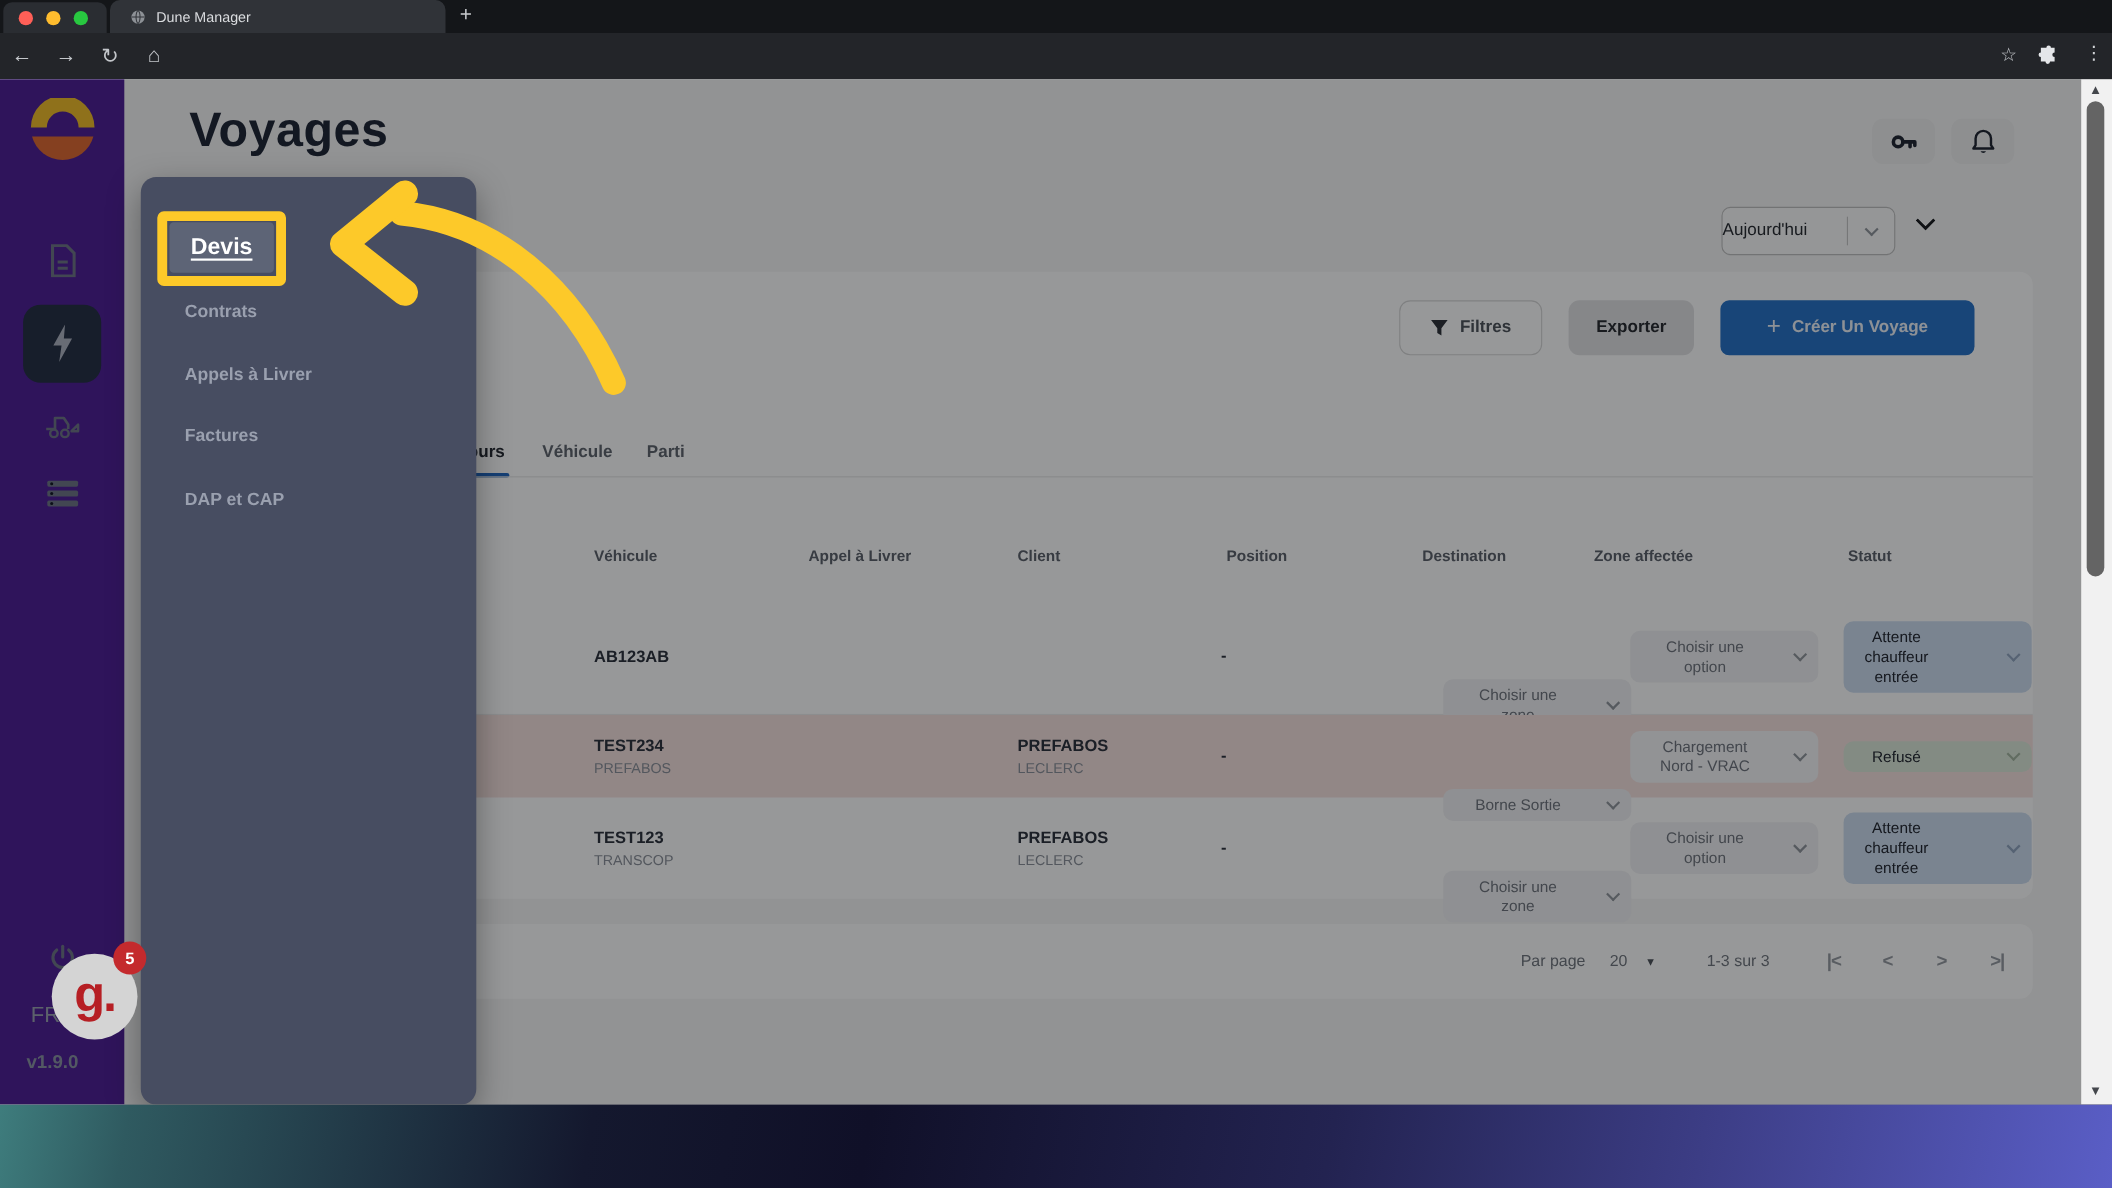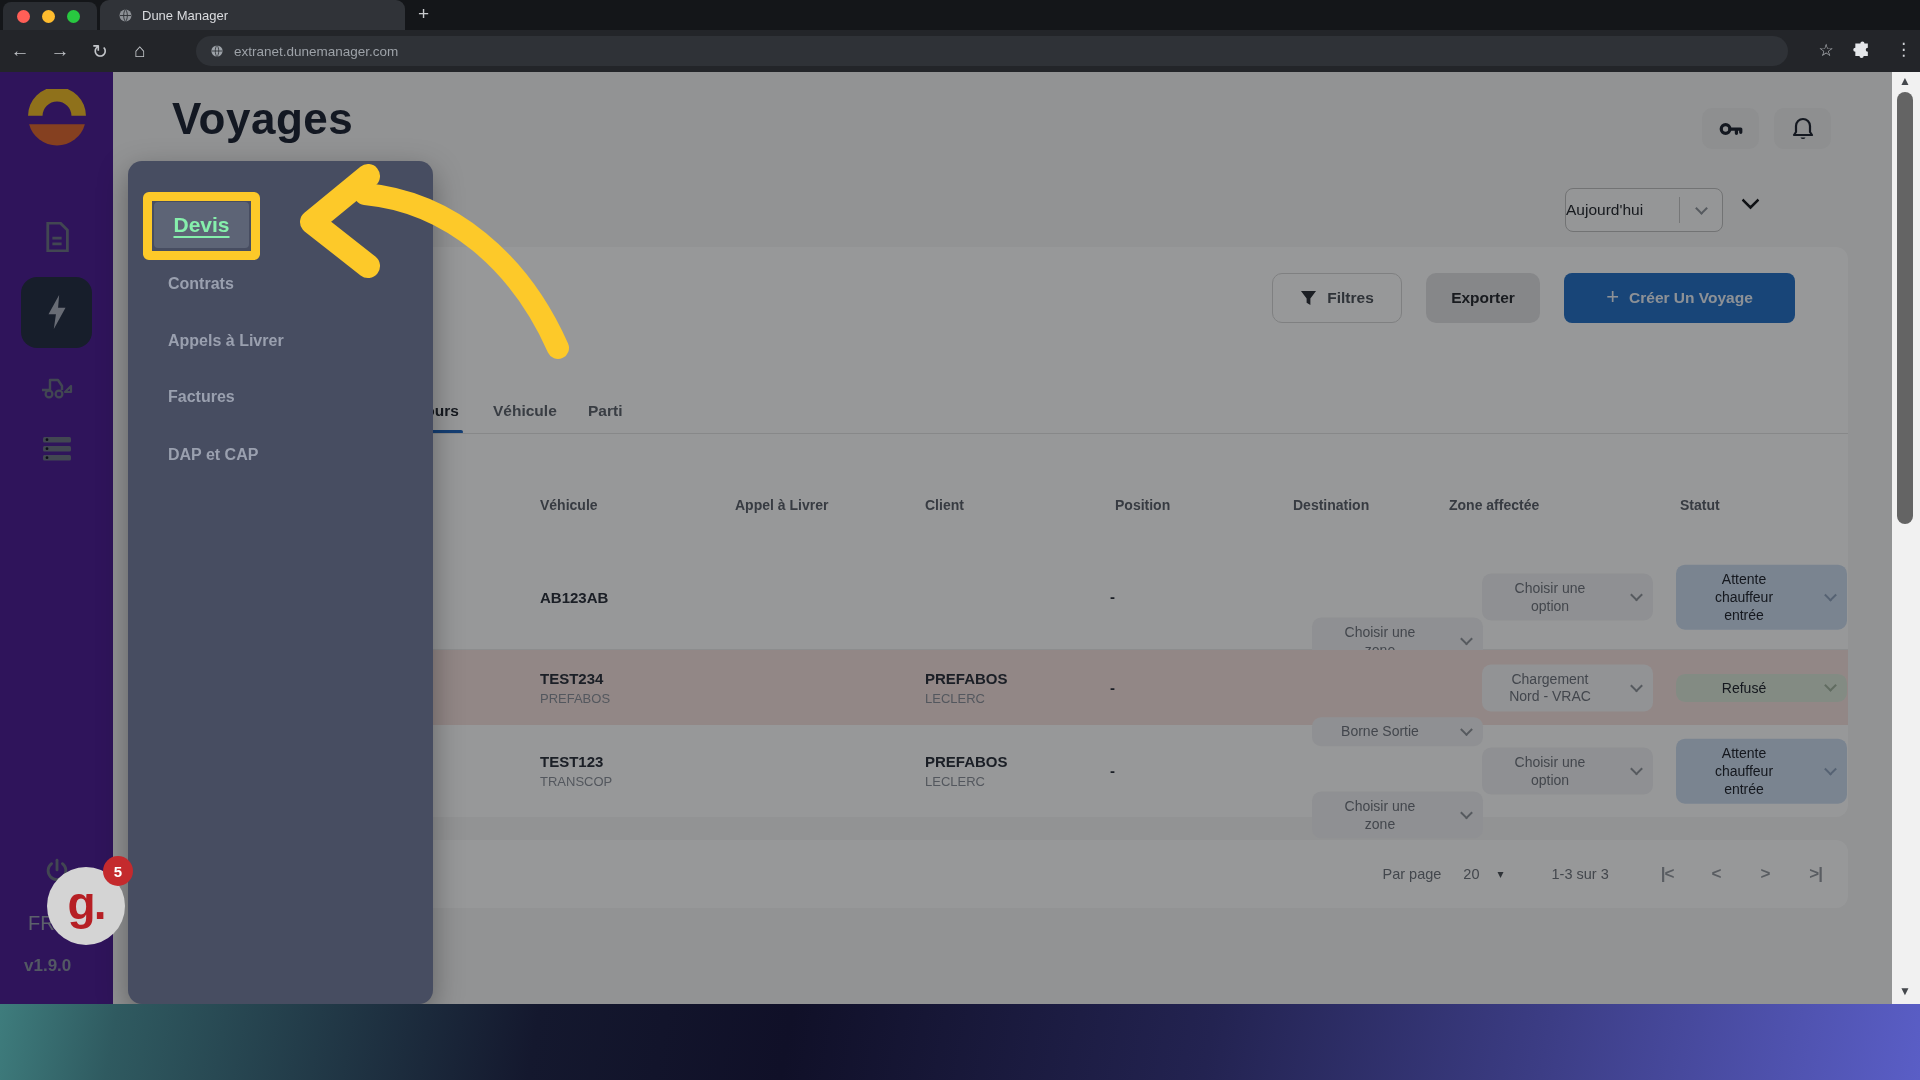--- a/index.html
+++ b/index.html
@@ -81,21 +81,21 @@
   .cell .sub  { font-size:13px; color:#8b9099; margin-top:4px; }
   .dash { font-size:15px; font-weight:700; color:#2a2f3a; }
 
   .select { border-radius:9px; background:#f2f2f4; display:flex; align-items:stretch; color:#6e737c; font-size:14px; }
   .select .txt { width:136px; display:flex; align-items:center; justify-content:center; text-align:center;
     padding:6px 0; line-height:1.25; }
   .select .txt span { width:82px; overflow-wrap:break-word; word-break:break-word; }
   .select .cwrap { width:34px; display:flex; align-items:center; justify-content:center; }
   .select .vdiv { margin:10px 0; }
   .status { border-radius:9px; display:flex; align-items:stretch; font-size:14px; color:#20242d; }
-  .status .txt { width:136px; display:flex; align-items:center; justify-content:center; text-align:center; line-height:1.3; padding:5px 0; }
+  .status .txt { width:136px; display:flex; align-items:center; text-align:center; line-height:1.3; padding:5px 0; }
   .status .txt span{ width:96px; }
   .status .cwrap { width:34px; display:flex; align-items:center; justify-content:center; }
   .status.blue { background:#cdddf0; }
   .status.green { background:#dde9da; }
   .row-alert { background:#f7e2df; }
   .c-dest{left:1182px;margin-top:44px;} .c-zone{left:1352px;} .c-stat{left:1546px;}
 
   
   #pager { position:absolute; left:17px; top:768px; width:1718px; height:68px; background:#ffffff; border-radius:12px;
     display:flex; align-items:center; justify-content:flex-end; color:#6f747c; font-size:14.5px; gap:0; }
@@ -111,21 +111,21 @@
 
   
   #dim { position:absolute; left:0; top:0; width:1920px; height:932px; background:rgba(8,9,12,0.42); z-index:5; }
 
   
   #menu { position:absolute; left:128px; top:89px; width:305px; height:843px; background:#474d61; border-radius:14px;
     z-index:10; box-shadow:0 10px 30px rgba(0,0,0,.35); }
   .menu-item { position:absolute; left:40px; transform:translateY(-50%); font-size:16px; font-weight:700; color:#9aa0af; }
   #mi-devis { left:26px; width:95px; height:46px; background:#5d6476; border-radius:4px; transform:none;
     display:flex; align-items:center; justify-content:center; }
-  #mi-devis span { color:#86efac; font-size:21px; font-weight:700; text-decoration:underline; text-underline-offset:4px; }
+  #mi-devis span { color:#ffffff; font-size:21px; font-weight:700; text-decoration:underline; text-underline-offset:4px; }
 
   
   #anno { position:absolute; left:0; top:0; width:1920px; height:932px; z-index:20; pointer-events:none; }
   #hl-box { position:absolute; left:143px; top:120px; width:117px; height:68px; border:9px solid #fdc929; border-radius:6px; }
 
   
   #gbadge { position:absolute; left:47px; top:795px; width:78px; height:78px; z-index:30; }
   #gcircle { position:absolute; left:0; top:0; width:78px; height:78px; border-radius:50%; background:#d4d4d4;
     display:flex; align-items:center; justify-content:center; }
   #gletter { color:#b61f24; font-size:46px; font-weight:800; letter-spacing:-2px; margin-top:-6px; }
@@ -154,27 +154,20 @@
         <span>Dune Manager</span>
       </div>
       <span id="newtab">+</span>
     </div>
 
     <div id="toolbar">
       <span class="navico">←</span>
       <span class="navico">→</span>
       <span class="navico">↻</span>
       <span class="navico">⌂</span>
-      <div id="urlpill">
-        <svg width="14" height="14" viewBox="0 0 16 16">
-          <circle cx="8" cy="8" r="6.4" fill="#9da2a8"></circle>
-          <path d="M2 8h12M8 1.6c2.6 2.2 2.6 10.6 0 12.8M8 1.6c-2.6 2.2-2.6 10.6 0 12.8" stroke="#2f3237" stroke-width="1" fill="none"></path>
-        </svg>
-        <span>extranet.dunemanager.com</span>
-      </div>
       <span id="star" class="navico">☆</span>
       <svg class="abs" style="left:1852px;top:11px" width="20" height="20" viewBox="0 0 24 24">
         <path fill="#e4e6e9" d="M10 3a2.5 2.5 0 0 1 5 0h4v5a2.5 2.5 0 0 0 0 5v5h-5a2.5 2.5 0 0 1-5 0H4v-5a2.5 2.5 0 0 1 0-5V3h6z"></path>
       </svg>
       <span id="dots">⋮</span>
     </div>
 
     <div id="viewport">
 
       <div id="sidebar">

